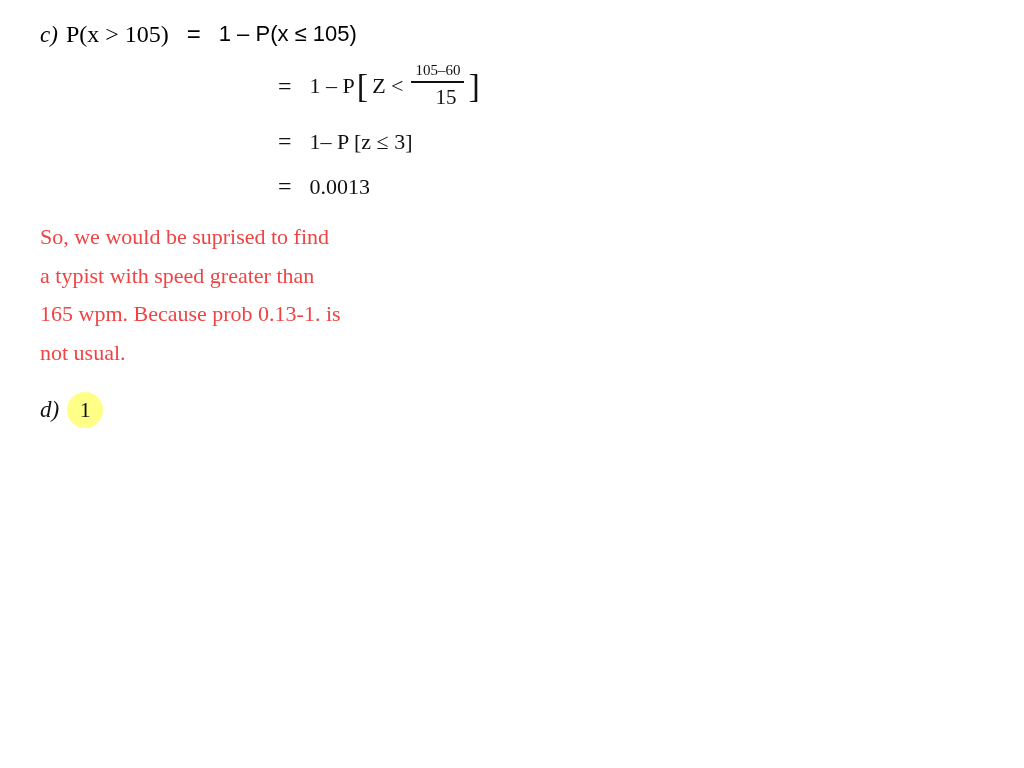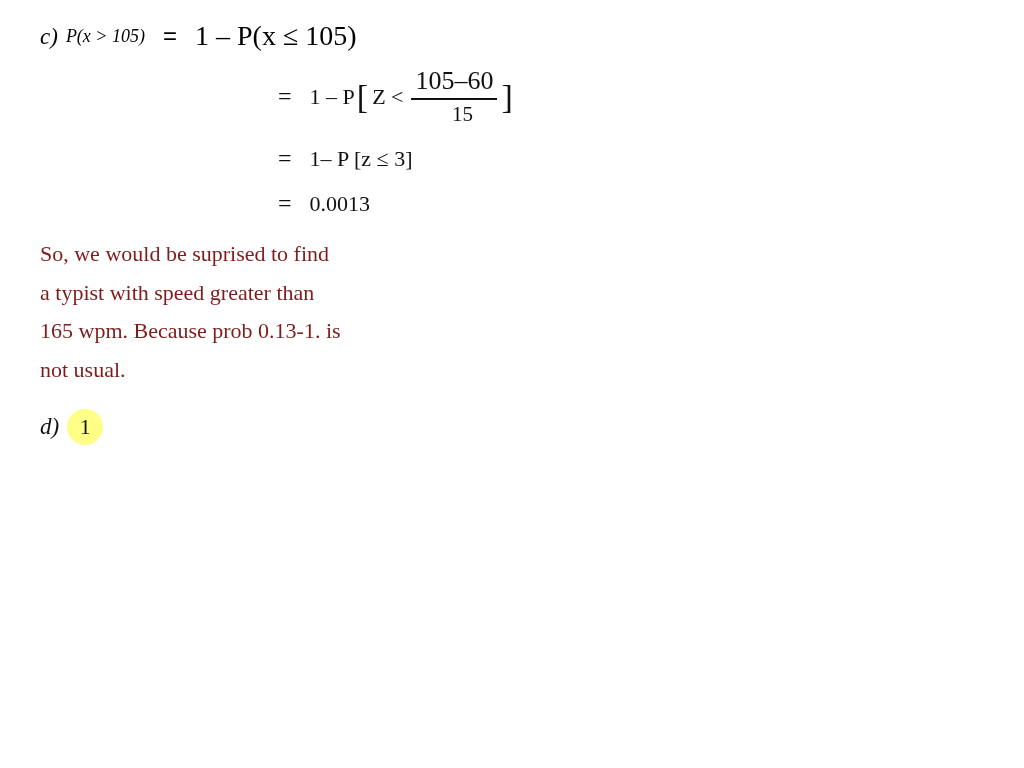--- a/index.html
+++ b/index.html
@@ -47,40 +47,40 @@
       display: inline-flex;
       flex-direction: column;
       align-items: center;
       vertical-align: middle;
       margin: 0 4px;
     }
 
     .fraction .numerator {
       border-bottom: 2px solid #111;
       padding: 0 4px 2px 4px;
-      font-size: 26px;
+      font-size: 15px;
     }
 
     .fraction .denominator {
       padding: 2px 4px 0 4px;
       font-size: 21px;
       margin-left: 16px;
     }
 
     .big-bracket {
       font-size: 34px;
       line-height: 1;
       font-family: Georgia, serif;
     }
 
     .text-section {
       margin-top: 10px;
       font-family: Georgia, serif;
       font-size: 22px;
-      color: #7f1d1d;
+      color: #ef4444;
       line-height: 1.75;
       max-width: 960px;
     }
 
     .part-d {
       margin-top: 20px;
       display: flex;
       align-items: center;
       font-family: Georgia, serif;
       font-size: 22px;
@@ -120,23 +120,23 @@
       margin-bottom: 14px;
     }
   </style>
 </head>
 <body>
 
 <div class="page-content">
 
   <div class="line1">
     <span class="c-label">c)</span>
-    <span style="font-family:Georgia,serif;font-size:18px;font-style:italic;">P(x &gt; 105)</span>
+    <span style="font-family:Georgia,serif;font-size:24px;">P(x &gt; 105)</span>
     <span class="equals-sign">=</span>
-    <span style="font-family:Liberation Serif, serif;font-size:28px;">1 – P(x ≤ 105)</span>
+    <span style="font-family:Liberation Sans, sans-serif;font-size:22px;">1 – P(x ≤ 105)</span>
   </div>
 
   <div class="math-line indent">
     <span class="equals-sign">=</span>
     <span style="font-family:Georgia,serif;font-size:22px;margin-right:2px;text-align:right;">1 – P</span>
     <span class="big-bracket">[</span>
     <span style="font-family:Georgia,serif;font-size:22px;margin:0 4px;">Z &lt;</span>
     <span class="fraction">
       <span class="numerator">105–60</span>
       <span class="denominator">15</span>

